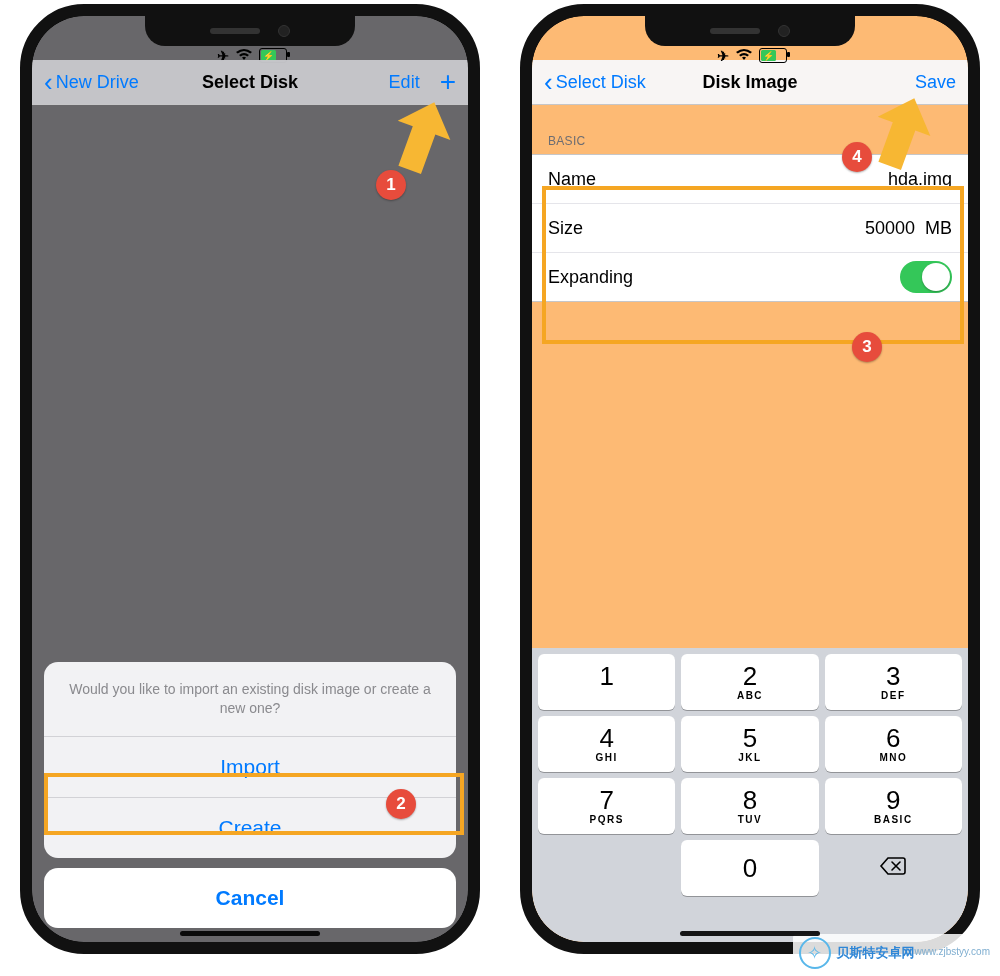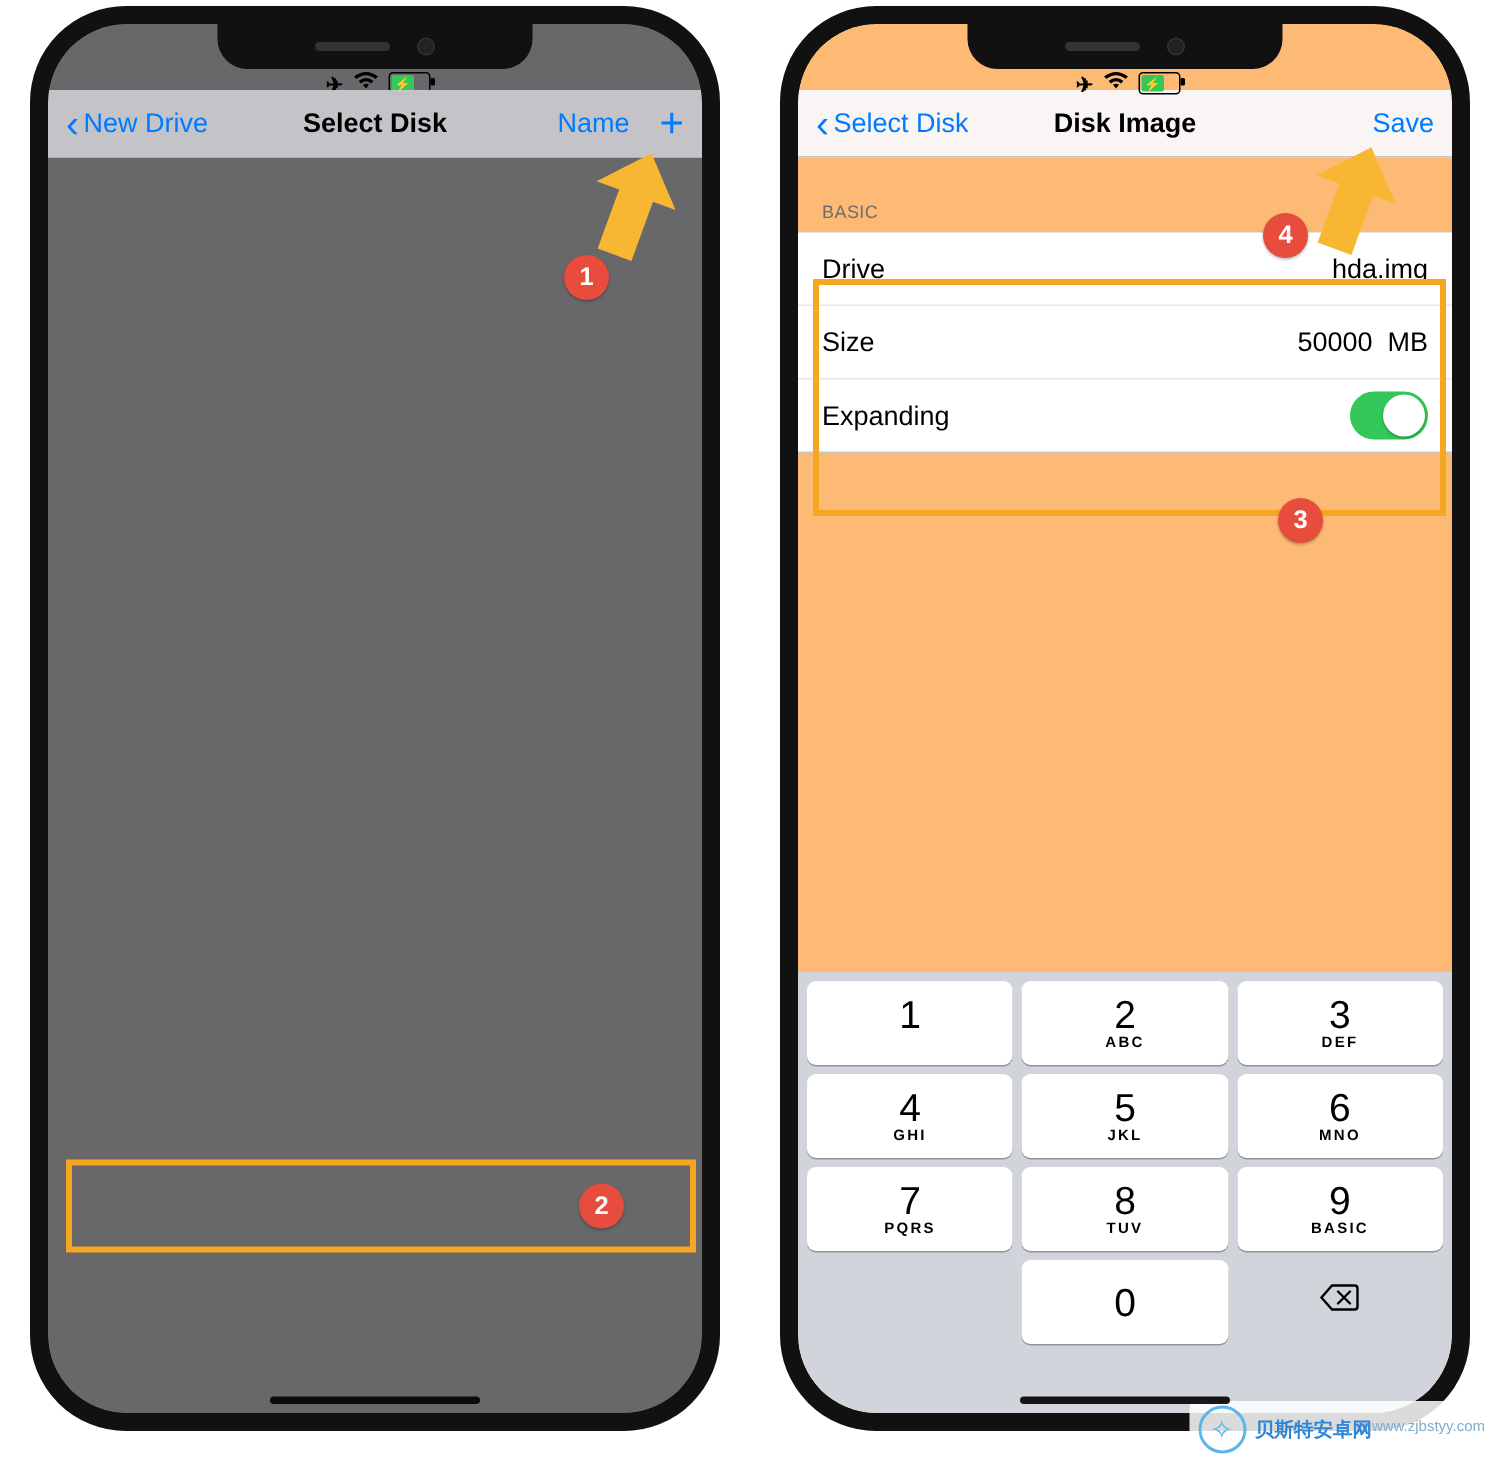--- a/index.html
+++ b/index.html
@@ -188,26 +188,40 @@
         </span>
       </div>
 
       <div class="nav" style="z-index:45; background:rgba(200,200,204,.96);">
         <div class="back">
           <span class="chev">‹</span>
           <span>New Drive</span>
         </div>
         <div class="title">Select Disk</div>
         <div class="right-actions">
-          <span>Name</span>
+          <span>Edit</span>
           <span class="plus">+</span>
         </div>
       </div>
 
 
+      <div class="sheet">
+        <div class="sheet-card">
+          <div class="sheet-msg">Would you like to import an existing disk image or create a new one?</div>
+          <div class="sheet-btn">
+            <span>Import</span>
+          </div>
+          <div class="sheet-btn">
+            <span>Create</span>
+          </div>
+        </div>
+        <div class="cancel-card">
+          <span>Cancel</span>
+        </div>
+      </div>
 
       <div class="home-indicator"></div>
       <div class="notch">
           <span class="speaker"></span>
           <span class="cam"></span>
         </div>
     </div>
   </div>
 
   <div class="phone right">
@@ -240,21 +254,21 @@
         <div class="title">Disk Image</div>
         <div class="right-actions">
           <span>Save</span>
         </div>
       </div>
 
       <div class="section-header">BASIC</div>
 
       <div class="form">
         <div class="form-row">
-          <span>Drive</span>
+          <span>Name</span>
           <span class="val">hda.img</span>
         </div>
         <div class="form-row">
           <span>Size</span>
           <span class="val">
             <span>50000</span>&nbsp;
             <span>MB</span>
           </span>
         </div>
         <div class="form-row">

